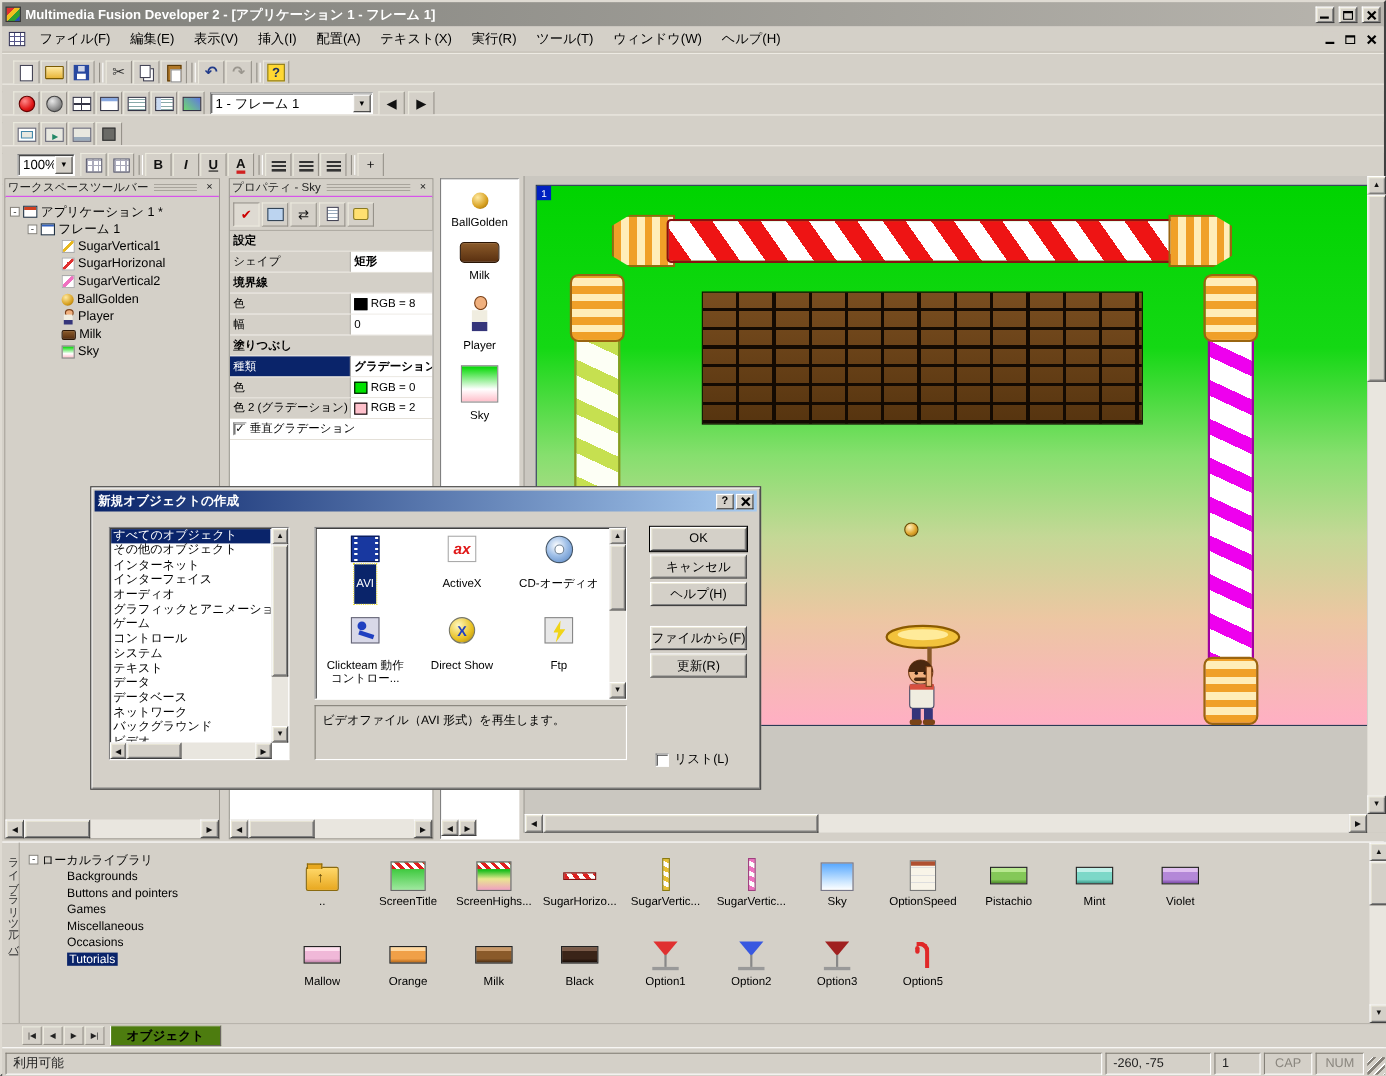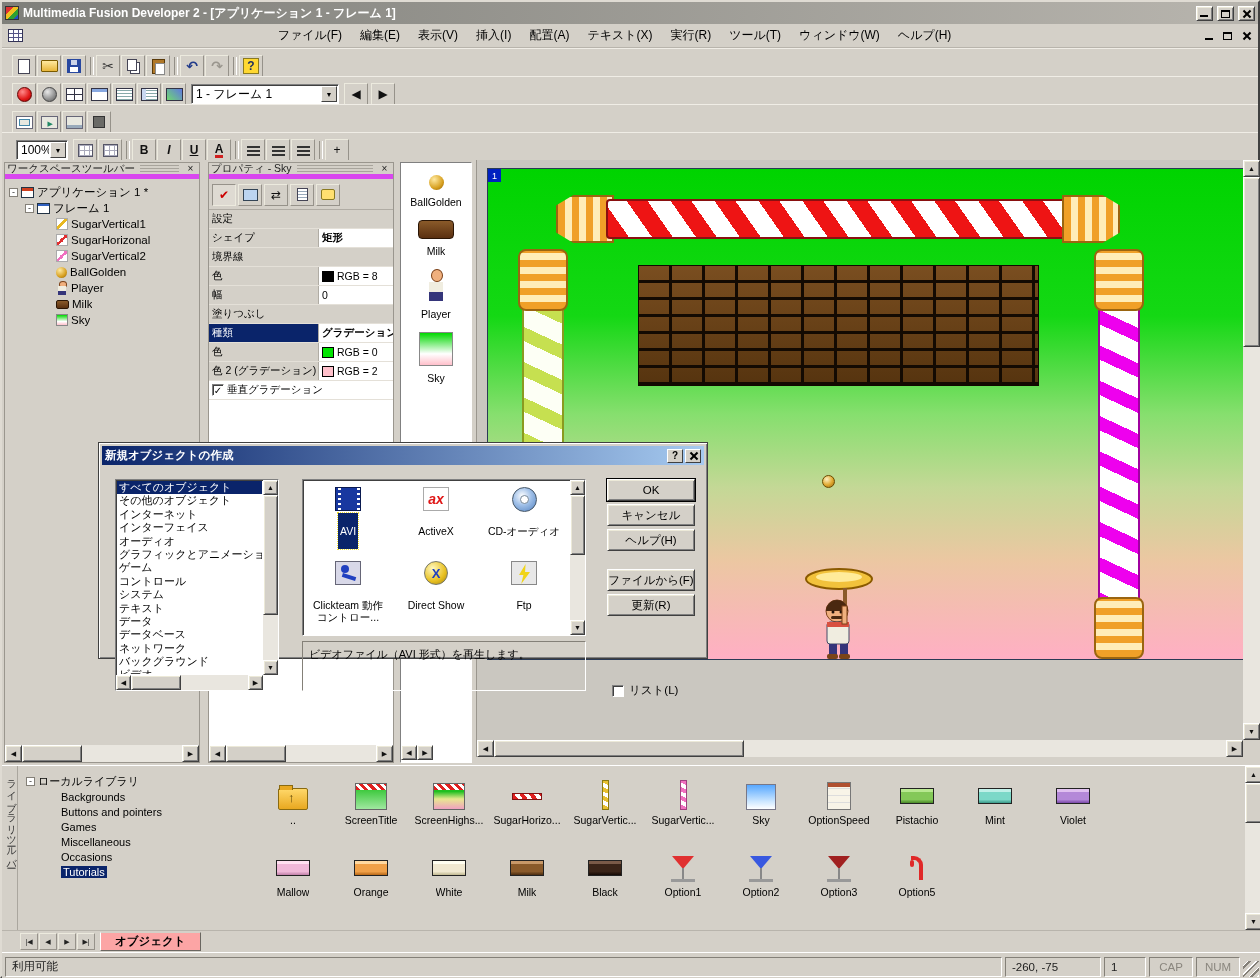--- a/index.html
+++ b/index.html
@@ -14,21 +14,21 @@
 .wbtn{width:17px;height:15px;display:flex;align-items:center;justify-content:center;position:relative;}
 .glyph-min{position:absolute;left:3px;bottom:3px;width:8px;height:2px;background:#000;}
 .glyph-max{position:absolute;left:3px;top:3px;width:9px;height:8px;border:1px solid #000;border-top-width:2px;}
 .glyph-x{position:relative;width:9px;height:9px;}
 .glyph-x::before,.glyph-x::after{content:'';position:absolute;left:4px;top:0;width:2px;height:10px;background:#000;}
 .glyph-x::before{transform:rotate(45deg);} .glyph-x::after{transform:rotate(-45deg);}
 
 
 .menubar{position:absolute;left:0;top:22px;right:0;height:24px;background:#d4d0c8;border-bottom:1px solid #b8b4ac;display:flex;align-items:center;padding:0 2px;}
 .sysicon{width:15px;height:13px;background:#fff;border:1px solid #335;margin:0 4px;background-image:linear-gradient(90deg,transparent 4px,#558 4px 5px,transparent 5px 9px,#558 9px 10px,transparent 10px),linear-gradient(0deg,transparent 3px,#558 3px 4px,transparent 4px 7px,#558 7px 8px,transparent 8px);}
-.menu-items{display:flex;flex:1;justify-content:center;}
+.menu-items{display:flex;flex:1;}
 .menu-item{padding:3px 9px;font-size:12px;color:#000;}
 .mdi-btns{display:flex;gap:2px;margin-right:2px;}
 .mdi-btns .wbtn{width:16px;height:14px;background:#d4d0c8;}
 
 
 .tbrow{position:absolute;left:0;right:0;height:36px;background:#d4d0c8;border-top:1px solid #f0ede6;border-bottom:1px solid #a8a49c;display:flex;align-items:center;padding-left:10px;gap:1px;}
 .tb1{top:46px;} .tb2{top:74px;} .tb3{top:102px;} .tb4{top:130px;}
 .tbtn{width:24px;height:22px;display:flex;align-items:center;justify-content:center;background:#d4d0c8;border:1px solid;border-color:#eceade #96928a #96928a #eceade;position:relative;}
 .tbtn.selected{border-color:#96928a #eceade #eceade #96928a;background:#dedad2;}
 .t-sep{width:8px;height:22px;border:none;background:transparent;position:relative;}
@@ -73,21 +73,21 @@
 .ic-stopsq{width:12px;height:12px;background:#6a6a66;border:1px solid #333;}
 .ic-grid{width:15px;height:13px;border:1px solid #556;background:#fff;background-image:repeating-linear-gradient(90deg,#aab 0 1px,transparent 1px 5px),repeating-linear-gradient(0deg,#aab 0 1px,transparent 1px 5px);}
 .ic-align{width:13px;height:12px;background-image:repeating-linear-gradient(0deg,#333 0 2px,transparent 2px 4px);}
 .ic-monitor{width:15px;height:12px;border:1px solid #345;background:#bcd4f0;}
 .ic-page{width:11px;height:13px;background:#fff;border:1px solid #445;background-image:repeating-linear-gradient(0deg,transparent 0 2px,#9ab 2px 3px);}
 .ic-note{width:14px;height:11px;background:#ffe070;border:1px solid #8a7a20;border-radius:2px;}
 
 
 .main{position:absolute;left:0;top:158px;width:1260px;height:605px;background:#d4d0c8;}
 .panel{position:absolute;top:2px;height:601px;background:#d4d0c8;border:1px solid #9a968e;}
-.panel-hdr{height:16px;display:flex;align-items:center;background:#d4d0c8;border-bottom:5px solid #d946ef;padding:0 2px;gap:3px;text-align:right;}
+.panel-hdr{height:16px;display:flex;align-items:center;background:#d4d0c8;border-bottom:1px solid #d946ef;padding:0 2px;gap:3px;text-align:right;}
 .panel-title{font-size:10.5px;color:#222;white-space:nowrap;}
 .hdr-tex{flex:1;height:7px;background:repeating-linear-gradient(0deg,#a8a49c 0 1px,#d4d0c8 1px 3px);margin:0 2px;}
 .panel-close{width:13px;height:12px;display:flex;align-items:center;justify-content:center;font-size:10px;color:#222;border:1px solid transparent;}
 .ws-panel{left:2px;width:196px;}
 .ws-tree{position:absolute;left:0;top:17px;right:0;bottom:17px;background:#d4d0c8;overflow:hidden;padding:4px 0 0 2px;}
 .tree-row{display:flex;align-items:center;height:16px;font-size:11.5px;white-space:nowrap;gap:3px;}
 .tree-row.lv0{padding-left:2px;} .tree-row.lv1{padding-left:18px;} .tree-row.lv2{padding-left:46px;}
 .exp{width:9px;height:9px;border:1px solid #848078;background:#fff;font-size:9px;line-height:7px;text-align:center;color:#333;flex:none;}
 .exp:empty{visibility:hidden;width:0;border:none;}
 .lbl{overflow:hidden;text-overflow:ellipsis;}
@@ -106,21 +106,21 @@
 .ic-player::after{content:'';position:absolute;left:15%;top:38%;width:70%;height:60%;background:linear-gradient(#f0ede0 55%,#35357a 55%);}
 .ic-sky{width:12px;height:12px;border:1px solid #888;background:linear-gradient(#00d800,#ffffff 65%,#ffc0cb);}
 
 
 .props-panel{left:206px;width:186px;}
 .props-tools{position:absolute;left:0;top:17px;right:0;height:30px;display:flex;align-items:center;gap:2px;padding:0 3px;background:#d4d0c8;border-bottom:1px solid #b0aca4;}
 .props-grid{position:absolute;left:0;top:47px;right:0;bottom:17px;background:#fff;overflow:hidden;}
 .prow{display:flex;height:19px;font-size:10.5px;border-bottom:1px solid #e4e0d8;align-items:stretch;}
 .plabel{width:110px;flex:none;background:#d4d0c8;border-right:1px solid #b0aca4;display:flex;align-items:center;padding:0 3px;gap:3px;white-space:nowrap;overflow:hidden;}
 .pval{flex:1;display:flex;align-items:center;padding:0 3px;gap:3px;background:#fff;white-space:nowrap;overflow:hidden;}
-.prow.t-section .plabel{width:100%;border-right:none;font-weight:normal;}
+.prow.t-section .plabel{width:100%;border-right:none;font-weight:bold;}
 .prow.selected .plabel{background:#0a246a;color:#fff;}
 .prow.strong .pvtext{font-weight:bold;}
 .prow.t-checkrow .plabel{background:#fff;border-right:none;width:100%;}
 .chk{display:none;}
 .t-checkrow .chk{display:flex;width:12px;height:12px;background:#fff;border:1px solid;border-color:#808080 #fff #fff #808080;box-shadow:inset 1px 1px 0 #404040;align-items:center;justify-content:center;font-size:10px;flex:none;}
 .t-checkrow.checked .chk::before{content:'✓';color:#000;}
 .swatch{width:12px;height:11px;border:1px solid #000;flex:none;}
 
 
 .objbar{left:398px;width:72px;background:#fff;border:1px solid;border-color:#808080 #fff #fff #808080;position:absolute;top:2px;height:601px;padding-top:12px;display:flex;flex-direction:column;align-items:center;gap:12px;}
@@ -210,29 +210,29 @@
 .ic-cocktail-blue::before{border-top-color:#3858e0;}
 .ic-cocktail-dark::before{border-top-color:#a02020;}
 .ic-bottle-purple{width:11px;height:20px;background:#9040c0;border:1px solid #502070;border-radius:3px;position:relative;margin-bottom:2px;}
 .ic-bottle-purple::before{content:'';position:absolute;top:-5px;left:2px;width:5px;height:5px;background:#9040c0;}
 .ic-cane{width:12px;height:24px;border-top:4px solid #e02828;border-right:4px solid #e02828;border-top-right-radius:9px;position:relative;margin-bottom:2px;}
 .ic-cane::before{content:'';position:absolute;left:-1px;top:0;width:4px;height:7px;background:#e02828;border-radius:2px;}
 
 
 .tabbar{position:absolute;left:0;top:928px;width:1260px;height:22px;background:#d4d0c8;border-top:1px solid #b8b4ac;display:flex;align-items:center;padding-left:18px;gap:1px;}
 .tabnav{width:18px;height:17px;background:#d4d0c8;border:1px solid;border-color:#eceade #96928a #96928a #eceade;display:flex;align-items:center;justify-content:center;font-size:7px;color:#222;}
-.tab{margin-left:4px;height:19px;padding:0 14px;background:#fca5a5;border:1px solid;border-color:#fff #6a6660 #6a6660 #fff;border-top-color:#d4d0c8;display:flex;align-items:center;font-size:11.5px;font-weight:bold;}
+.tab{margin-left:4px;height:19px;padding:0 14px;background:#4d7c0f;border:1px solid;border-color:#fff #6a6660 #6a6660 #fff;border-top-color:#d4d0c8;display:flex;align-items:center;font-size:11.5px;font-weight:bold;}
 .statusbar{position:absolute;left:0;top:950px;width:1260px;height:28px;background:#d4d0c8;border-top:1px solid #fff;display:flex;align-items:center;padding:3px;gap:3px;}
 .sb-cell{height:20px;border:1px solid;border-color:#848078 #fff #fff #848078;display:flex;align-items:center;padding:0 6px;font-size:11.5px;color:#222;}
 .sb-msg{flex:1;}
 .sb-coords{width:96px;} .sb-frame{width:42px;} .sb-key{width:44px;color:#8a867e;justify-content:center;}
 .grip{width:16px;height:16px;align-self:flex-end;background:repeating-linear-gradient(135deg,transparent 0 3px,#fff 3px 4px,#848078 4px 6px);}
 
 
-.dialog{position:absolute;left:80px;top:440px;width:610px;height:217px;background:#d4d0c8;border:1px solid #404040;box-shadow:inset 1px 1px 0 #fff,inset -1px -1px 0 #808080;z-index:100;padding:3px;margin-left:16px;}
+.dialog{position:absolute;left:80px;top:440px;width:610px;height:276px;background:#d4d0c8;border:1px solid #404040;box-shadow:inset 1px 1px 0 #fff,inset -1px -1px 0 #808080;z-index:100;padding:3px;}
 .dlg-title{height:19px;background:linear-gradient(90deg,#0a246a,#a6caf0);display:flex;align-items:center;padding:0 3px;color:#fff;font-weight:bold;font-size:11.5px;}
 .dlg-title .dt{flex:1;}
 .dlg-btn{width:16px;height:14px;background:#d4d0c8;border:1px solid;border-color:#fff #404040 #404040 #fff;display:flex;align-items:center;justify-content:center;font-size:10px;font-weight:bold;color:#000;margin-left:2px;}
 .dlg-body{position:relative;height:247px;}
 .cat-wrap{position:absolute;left:13px;top:14px;width:164px;height:212px;background:#fff;border:1px solid;border-color:#808080 #fff #fff #808080;box-shadow:inset 1px 1px 0 #404040;}
 .cat-items{position:absolute;left:1px;top:1px;right:16px;bottom:16px;overflow:hidden;}
 .cat-item{font-size:11px;height:13.4px;line-height:13.4px;padding:0 2px;white-space:nowrap;}
 .cat-item.selected{background:#0a246a;color:#fff;}
 .cat-vsb{position:absolute;right:0;top:0;bottom:15px;width:15px;display:flex;flex-direction:column;}
 .cat-vsb .sb-btn,.cat-hsb .sb-btn,.obj-vsb .sb-btn{width:15px;height:15px;}
@@ -949,26 +949,20 @@
           </div>
 
 
           <div class="lib-cell">
             <span class="lthumb">
               <span class="ico ic-bar-orange bar3d"></span>
             </span>
             <span class="llbl">Orange</span>
           </div>
 
-          <div class="lib-cell">
-            <span class="lthumb">
-              <span class="ico ic-bar-white bar3d"></span>
-            </span>
-            <span class="llbl">White</span>
-          </div>
 
           <div class="lib-cell">
             <span class="lthumb">
               <span class="ico ic-bar-milk bar3d"></span>
             </span>
             <span class="llbl">Milk</span>
           </div>
 
           <div class="lib-cell">
             <span class="lthumb">

